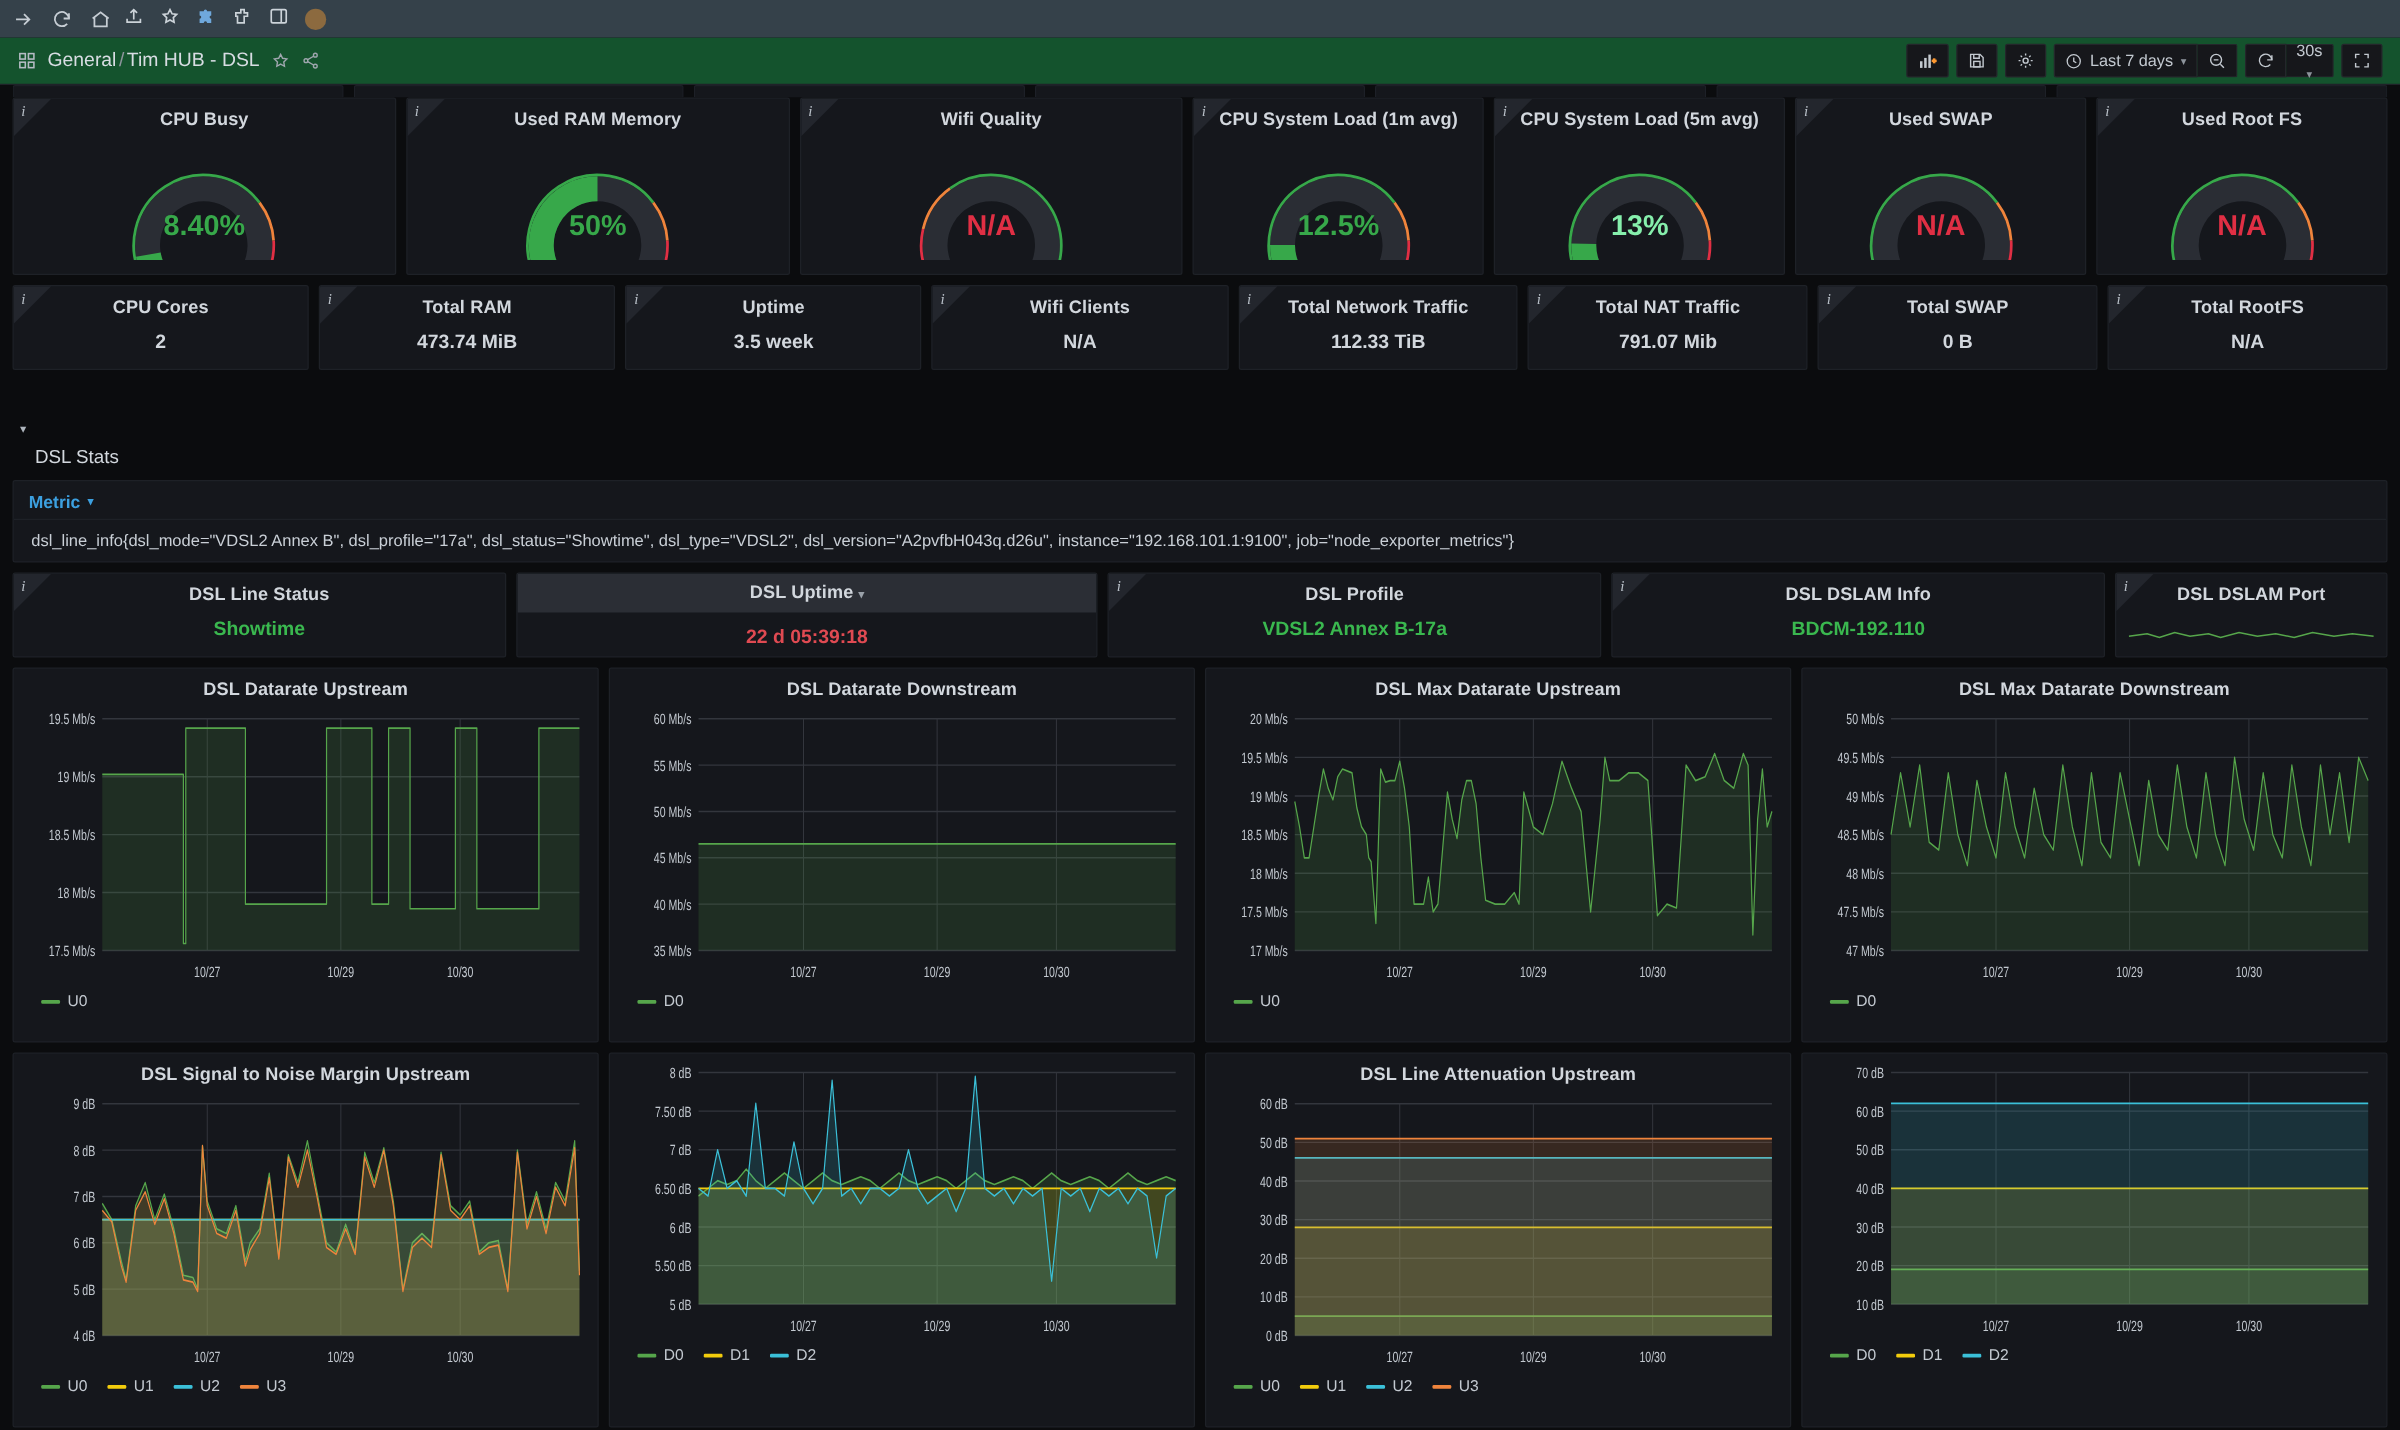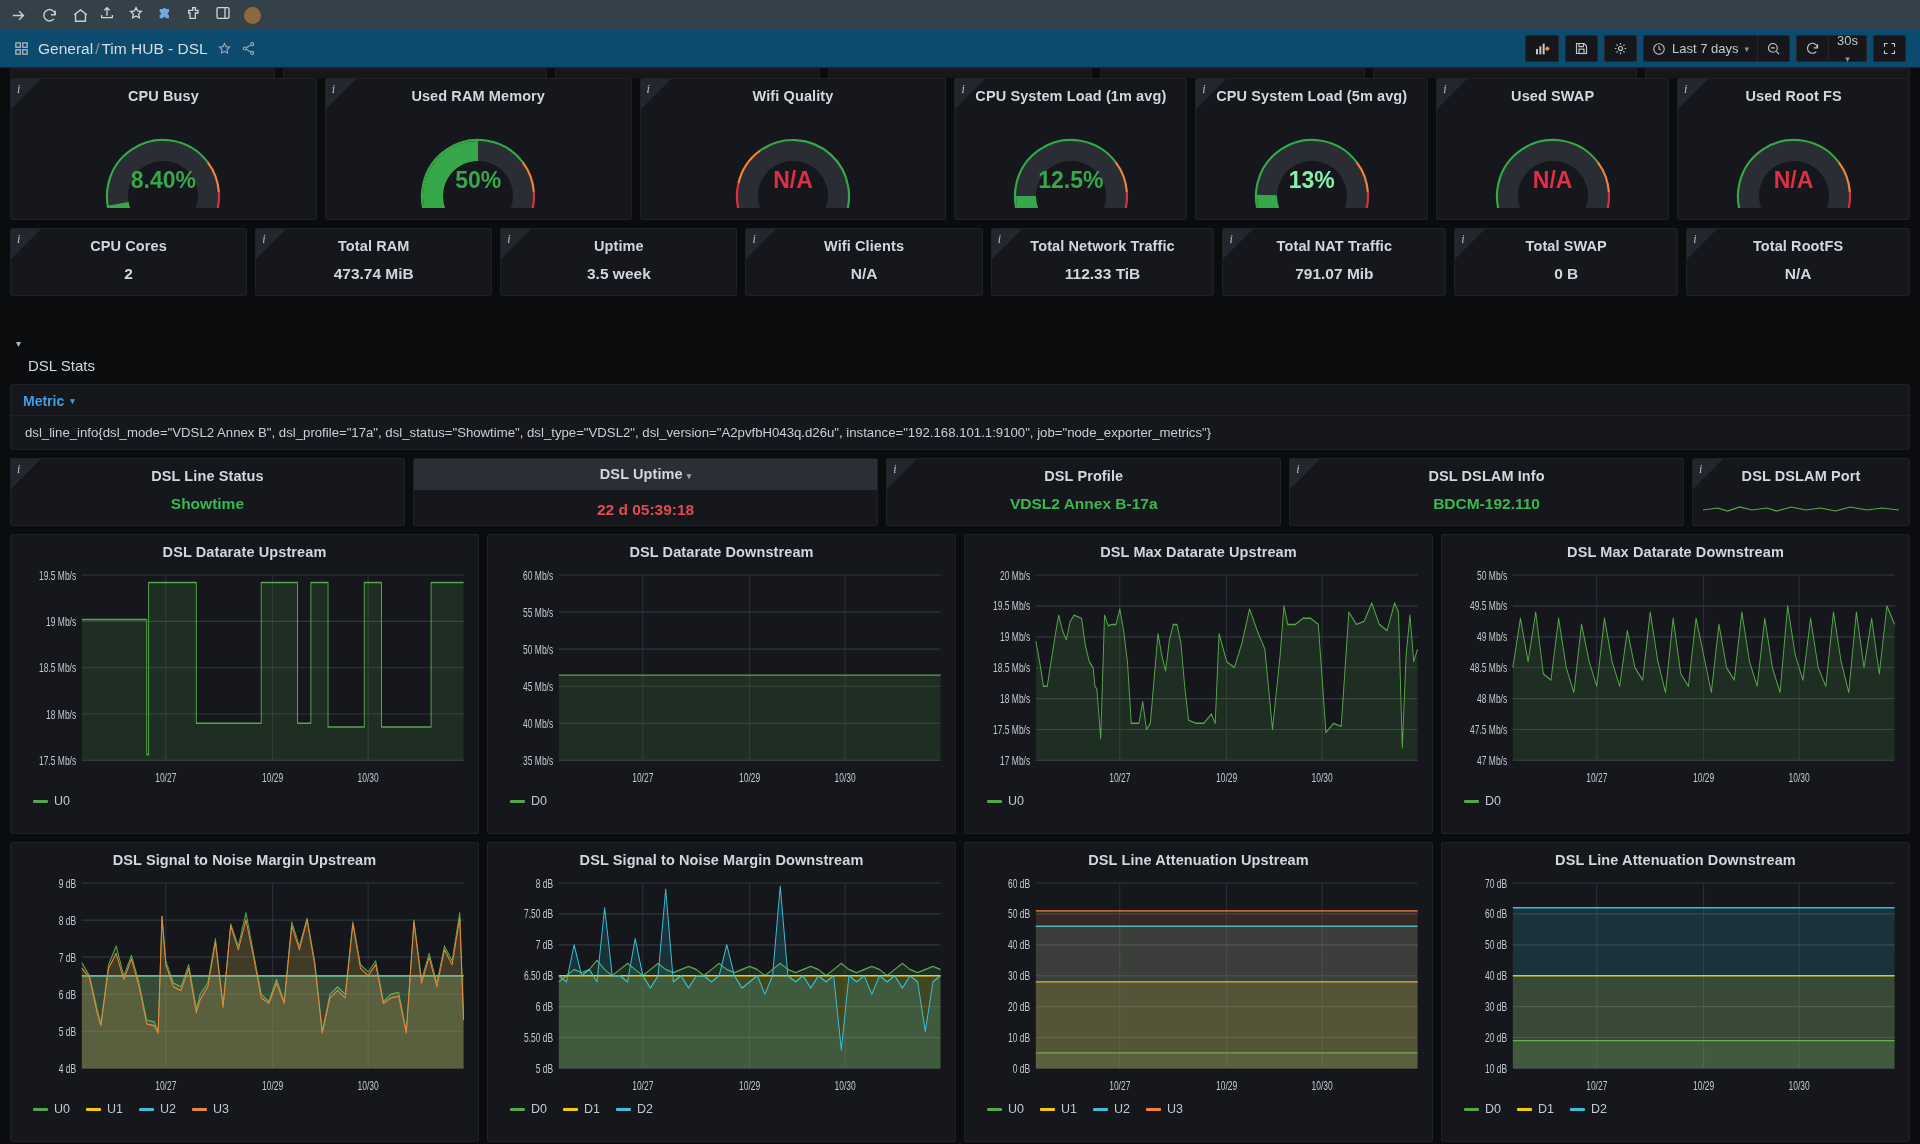--- a/index.html
+++ b/index.html
@@ -29,21 +29,21 @@
               overflow: hidden; text-overflow: ellipsis; }
   .url-text b { color: #eef1f4; font-weight: 700; }
   .browser-right { display: flex; align-items: center; gap: 13px; color: #ccd3d9; }
   .avatar-circle {
     width: 17px; height: 17px; border-radius: 50%;
     background: #8c6a3f; display: inline-block;
   }
 
   
   .g-topnav {
-    height: 38px; background: #0c4a6e; border-bottom: 1px solid #1f2228;
+    height: 38px; background: #14532d; border-bottom: 1px solid #1f2228;
     display: flex; align-items: center; padding: 0 14px; justify-content: space-between;
   }
   .g-bc { display: flex; align-items: center; gap: 9px; }
   .g-bc .grid-glyph { color: #b5bcc4; display: flex; }
   .g-bc-text { color: #d8dde3; font-size: 15.5px; }
   .g-bc-text .sep { color: #8e959d; padding: 0 2px; }
   .g-bc .ico { color: #9fa6ae; display: flex; cursor: pointer; }
 
   .g-actions { display: flex; align-items: center; gap: 6px; }
   .tb-btn {
@@ -677,21 +677,20 @@
             <span class="lg-swatch" style="background:#3bc0d8"></span>
             <span class="lg-label">U2</span>
           </div>
           <div class="lg-item">
             <span class="lg-swatch" style="background:#ef843c"></span>
             <span class="lg-label">U3</span>
           </div>
         </div>
       </div>
       <div class="panel graph-panel" style="flex: 1 1 0%;">
-        <div class="panel-title">DSL Signal to Noise Margin Downstream</div>
         <div class="graph-area">
           <svg class="gp-svg" viewBox="0 0 560 200" preserveAspectRatio="none">
             <line x1="78" y1="172" x2="552" y2="172" stroke="#33363d" stroke-width="1"></line>
             <text x="71" y="176" fill="#c3c9d0" font-size="10.5" text-anchor="end" font-family="Liberation Sans, sans-serif">5 dB</text>
             <line x1="78" y1="144.66666666666666" x2="552" y2="144.66666666666666" stroke="#33363d" stroke-width="1"></line>
             <text x="71" y="148.66666666666666" fill="#c3c9d0" font-size="10.5" text-anchor="end" font-family="Liberation Sans, sans-serif">5.50 dB</text>
             <line x1="78" y1="117.33333333333334" x2="552" y2="117.33333333333334" stroke="#33363d" stroke-width="1"></line>
             <text x="71" y="121.33333333333334" fill="#c3c9d0" font-size="10.5" text-anchor="end" font-family="Liberation Sans, sans-serif">6 dB</text>
             <line x1="78" y1="90" x2="552" y2="90" stroke="#33363d" stroke-width="1"></line>
             <text x="71" y="94" fill="#c3c9d0" font-size="10.5" text-anchor="end" font-family="Liberation Sans, sans-serif">6.50 dB</text>
@@ -777,21 +776,20 @@
             <span class="lg-swatch" style="background:#3bc0d8"></span>
             <span class="lg-label">U2</span>
           </div>
           <div class="lg-item">
             <span class="lg-swatch" style="background:#ef843c"></span>
             <span class="lg-label">U3</span>
           </div>
         </div>
       </div>
       <div class="panel graph-panel" style="flex: 1 1 0%;">
-        <div class="panel-title">DSL Line Attenuation Downstream</div>
         <div class="graph-area">
           <svg class="gp-svg" viewBox="0 0 560 200" preserveAspectRatio="none">
             <line x1="78" y1="172" x2="552" y2="172" stroke="#33363d" stroke-width="1"></line>
             <text x="71" y="176" fill="#c3c9d0" font-size="10.5" text-anchor="end" font-family="Liberation Sans, sans-serif">10 dB</text>
             <line x1="78" y1="144.66666666666666" x2="552" y2="144.66666666666666" stroke="#33363d" stroke-width="1"></line>
             <text x="71" y="148.66666666666666" fill="#c3c9d0" font-size="10.5" text-anchor="end" font-family="Liberation Sans, sans-serif">20 dB</text>
             <line x1="78" y1="117.33333333333334" x2="552" y2="117.33333333333334" stroke="#33363d" stroke-width="1"></line>
             <text x="71" y="121.33333333333334" fill="#c3c9d0" font-size="10.5" text-anchor="end" font-family="Liberation Sans, sans-serif">30 dB</text>
             <line x1="78" y1="90" x2="552" y2="90" stroke="#33363d" stroke-width="1"></line>
             <text x="71" y="94" fill="#c3c9d0" font-size="10.5" text-anchor="end" font-family="Liberation Sans, sans-serif">40 dB</text>

